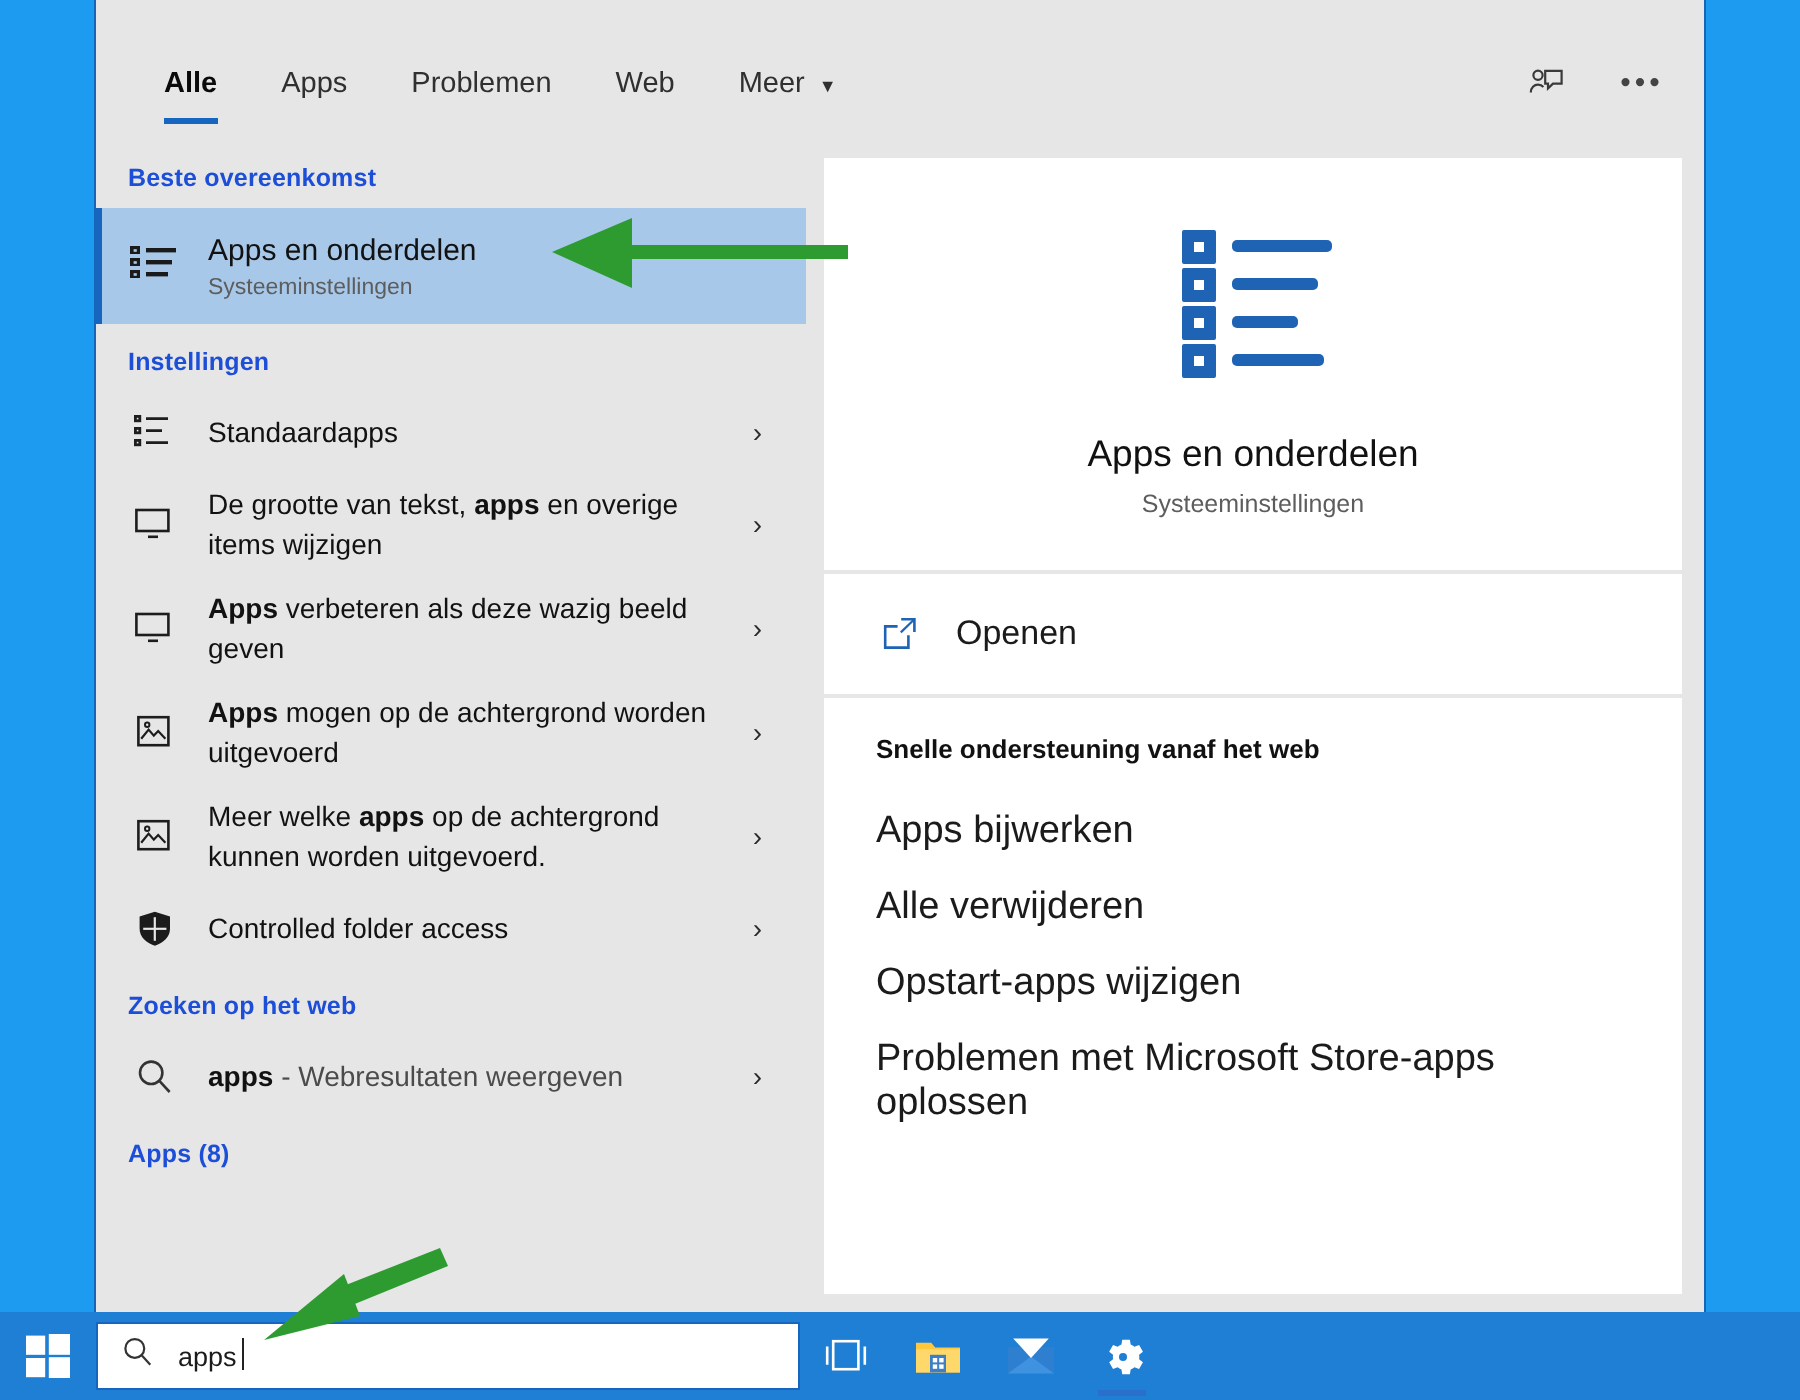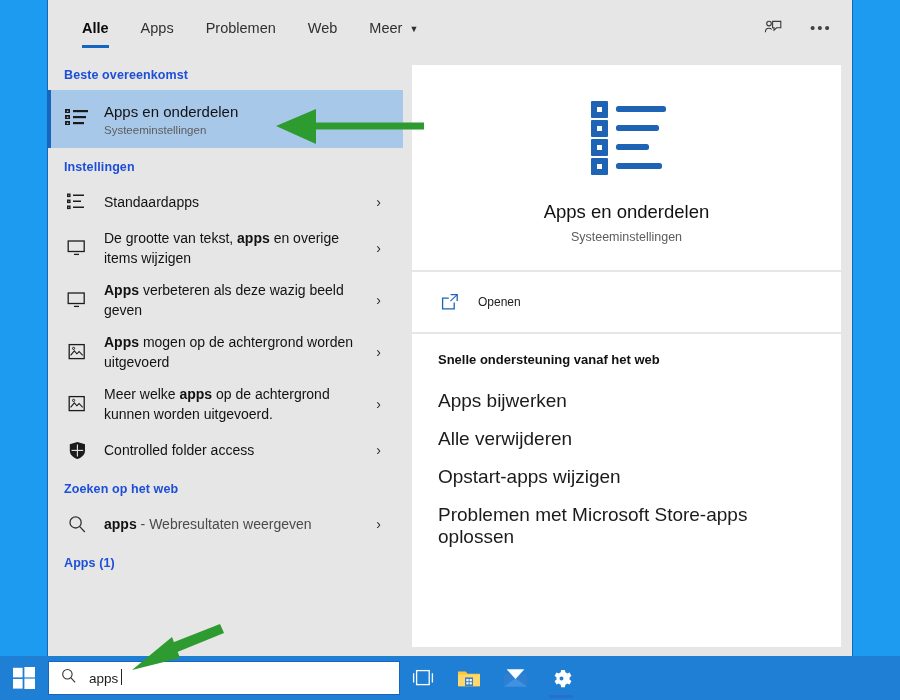--- a/index.html
+++ b/index.html
@@ -30,20 +30,21 @@
 
   
   .tabbar {
     height: 56px;
     background: #e6e6e6;
     display: flex;
     align-items: stretch;
     padding-left: 18px;
     flex: 0 0 auto;
     position: relative;
+    margin-top: 14px;
   }
   .tab {
     position: relative;
     display: flex; align-items: center;
     padding: 0 16px;
     font-size: 14.5px;
     color: #303030;
     cursor: default;
     white-space: nowrap;
   }
@@ -132,21 +133,21 @@
     text-align: center;
   }
   .hero-icon { margin: 0 auto 22px; width: 88px; }
   .hero-title { font-size: 18.5px; color: #111; margin-bottom: 7px; }
   .hero-sub { font-size: 12.5px; color: #5d5d5d; }
   .card-open {
     padding: 17px 12px 17px 26px;
     display: flex; align-items: center; gap: 14px;
     cursor: default;
   }
-  .open-label { font-size: 12px; color: #1b1b1b; text-align: right; }
+  .open-label { font-size: 17px; color: #1b1b1b; text-align: right; }
   .card-web { padding: 18px 20px 22px 26px; flex: 1; }
   .web-head { font-size: 13px; font-weight: bold; color: #111; margin-bottom: 15px; }
   .web-link {
     display: block;
     font-size: 19px; color: #1b1b1b;
     padding: 8px 0;
     text-decoration: none;
     cursor: default;
   }
 
@@ -370,21 +371,21 @@
             <circle cx="7.6" cy="7.4" r="5.6"></circle>
             <path d="M11.8 11.6l5 5.4"></path>
           </svg>
         </div>
         <div class="res-text">
           <div class="res-title web-query"><b>apps</b><span> - Webresultaten weergeven</span></div>
         </div>
         <div class="chev">›</div>
       </div>
 
-      <div class="section-head">Apps (1)</div>
+      <div class="section-head">Apps (8)</div>
     </div>
 
     <div class="preview">
 
       <div class="card card-hero">
         <div class="hero-icon">
           <svg width="88" height="74" viewBox="0 0 88 74">
             <g fill="#1f63b5">
               <rect x="8" y="0" width="17" height="17" rx="1"></rect>
               <rect x="8" y="19" width="17" height="17" rx="1"></rect>

